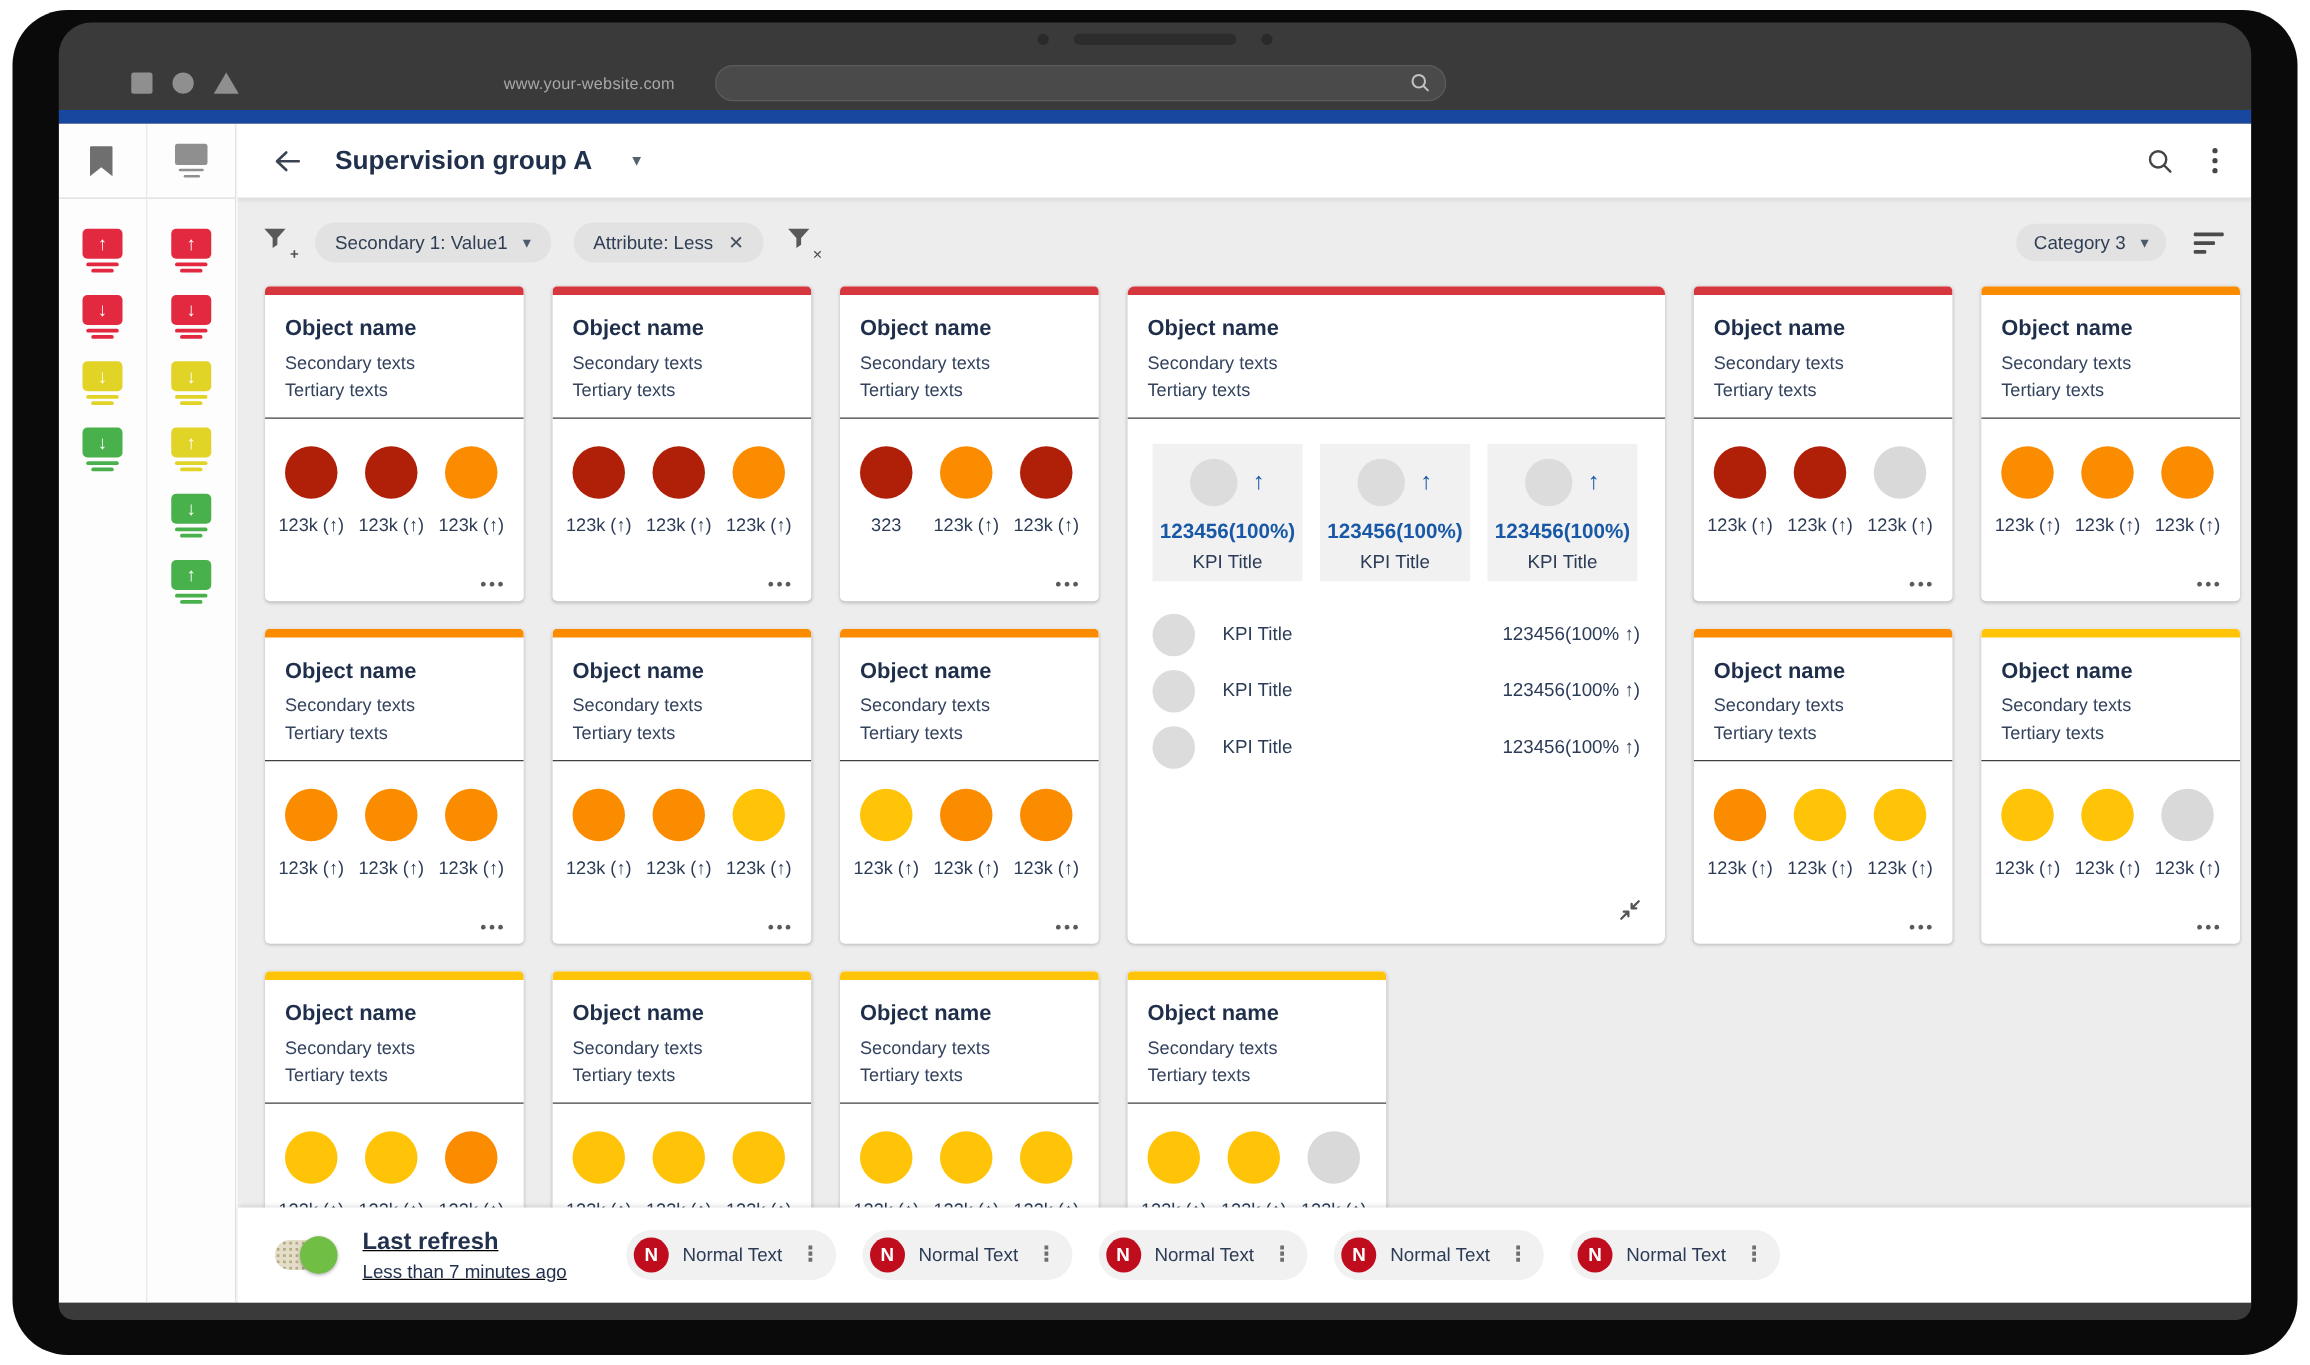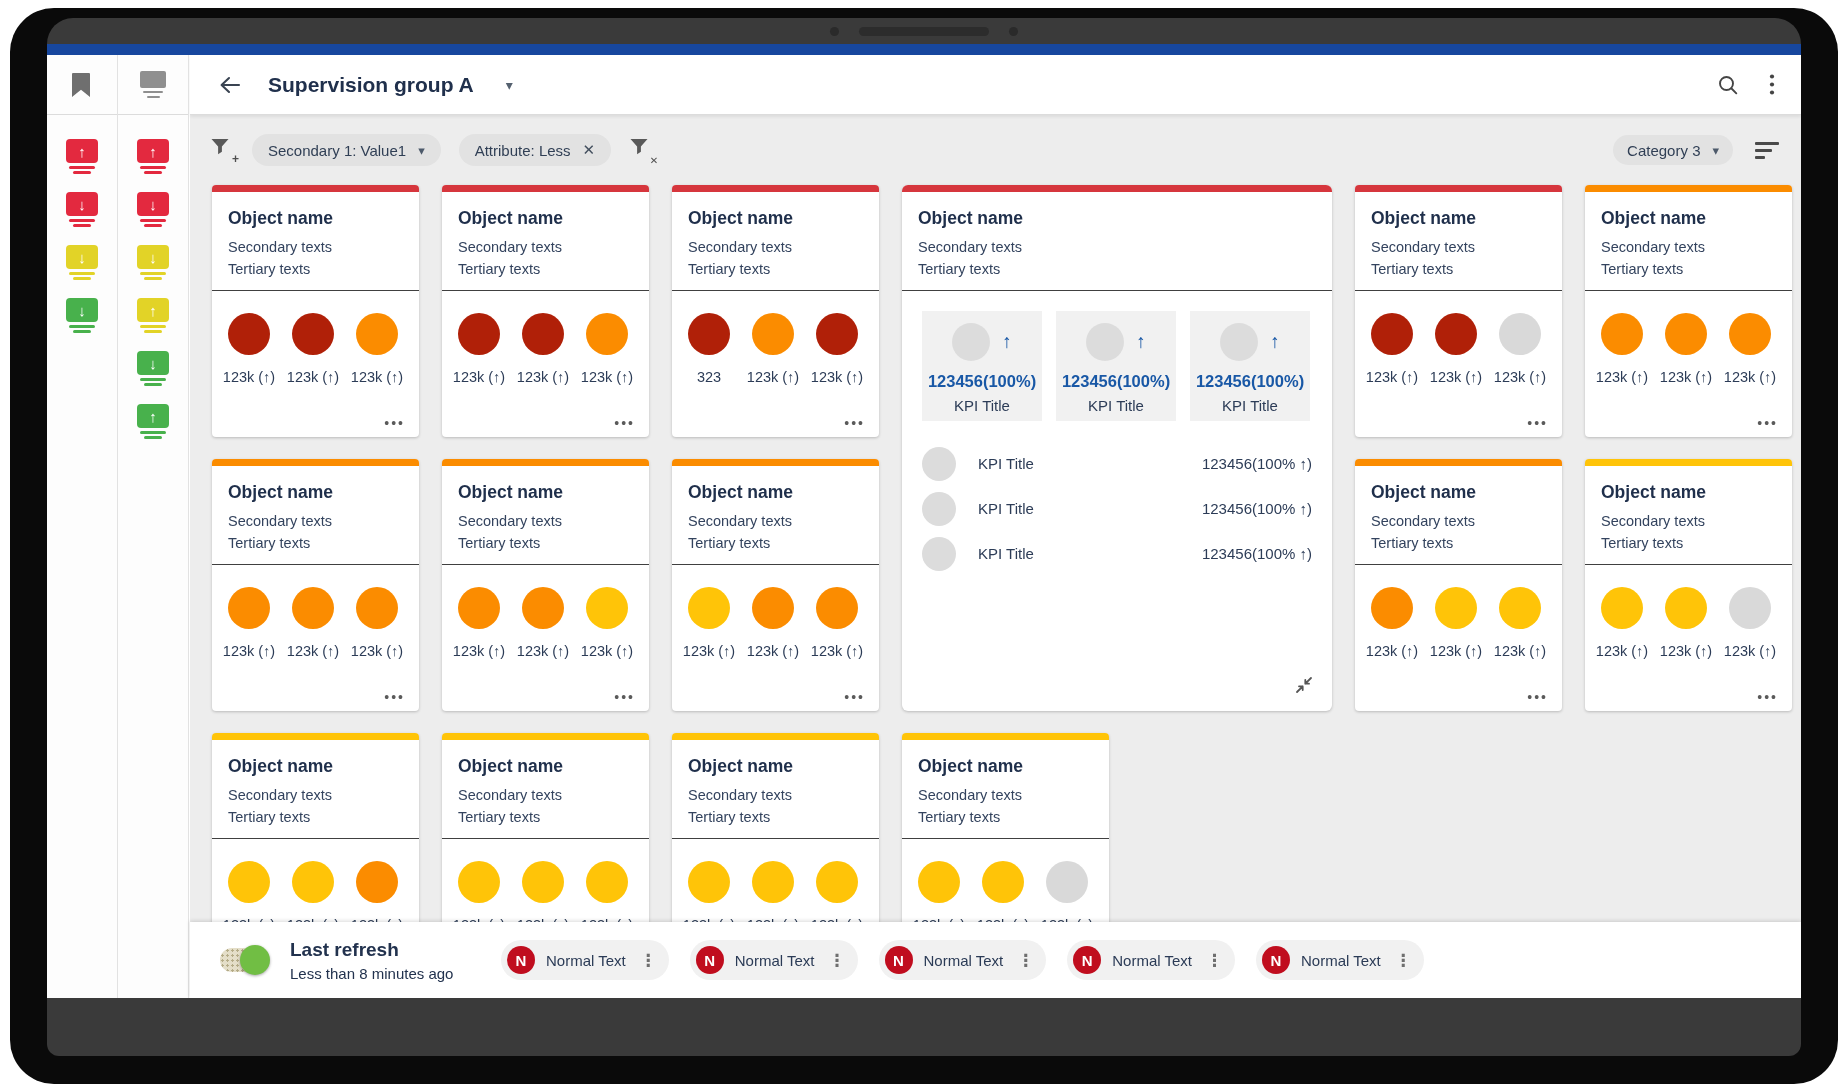--- a/index.html
+++ b/index.html
@@ -109,21 +109,21 @@
   
   .footer { position:absolute; left:143px; right:0; bottom:0; height:76px; background:#fff;
     box-shadow:0 -1px 4px rgba(0,0,0,.15); z-index:10; display:flex; align-items:center;
     padding-left:30px; }
   .toggle { position:relative; width:46px; height:24px; border-radius:12px; flex:none;
     background-color:#e4dec8;
     background-image:radial-gradient(#b4ab87 1.1px, transparent 1.3px);
     background-size:5px 5px; cursor:pointer; margin-right:24px; }
   .toggle-knob { position:absolute; right:-4px; top:-3px; width:30px; height:30px;
     border-radius:50%; box-shadow:0 1px 3px rgba(0,0,0,.35); }
-  .refresh-block { width:175px; flex:none; }
+  .refresh-block { width:175px; flex:none;text-decoration:underline; }
   .refresh-title { font-size:19px; font-weight:700; color:#22324e; }
   .refresh-sub { font-size:15px; color:#22324e; margin-top:4px; }
   .fchips { display:flex; gap:21px; margin-left:36px; }
   .fchip { height:40px; border-radius:20px; background:#f1f1f1; display:flex;
     align-items:center; padding:0 6px; cursor:pointer; }
   .fchip-badge { width:28px; height:28px; border-radius:50%; color:#fff; font-weight:700;
     font-size:15px; display:flex; align-items:center; justify-content:center; flex:none; }
   .fchip-label { font-size:15px; color:#2b3b56; margin:0 14px 0 11px; white-space:nowrap; }
   .fchip-kebab { font-size:17px; color:#6f6f6f; margin-right:6px; cursor:pointer; font-weight:700; }
 </style>
@@ -132,20 +132,32 @@
 
 <div class="frame">
   <div class="screen">
 
     <div class="cam-row">
       <span class="cam-dot"></span>
       <span class="speaker"></span>
       <span class="cam-dot"></span>
     </div>
 
+    <div class="browser-row">
+      <span class="shape shape-square"></span>
+      <span class="shape shape-circle"></span>
+      <span class="shape shape-triangle"></span>
+      <span class="url-text">www.your-website.com</span>
+      <div class="search-pill">
+        <svg width="16" height="16" viewBox="0 0 16 16">
+          <circle cx="7" cy="7" r="5" fill="none" stroke="#c2c2c2" stroke-width="1.6"></circle>
+          <line x1="10.8" y1="10.8" x2="14.3" y2="14.3" stroke="#c2c2c2" stroke-width="1.6" stroke-linecap="round"></line>
+        </svg>
+      </div>
+    </div>
 
     <div class="blue-stripe" style="background: rgb(23, 71, 158);"></div>
 
     <div class="app">
 
       <div class="side-col" id="side-col-0">
         <div class="side-head">
           <svg width="20" height="26" viewBox="0 0 20 26">
             <path d="M3 1 h14 a1 1 0 0 1 1 1 v23 l-9 -7.2 -9 7.2 v-23 a1 1 0 0 1 1 -1 z" fill="#6f6f6f"></path>
           </svg>
@@ -602,21 +614,21 @@
   </div>
           </div>
       </div>
 
       <div class="footer">
         <div class="toggle">
           <span class="toggle-knob" style="background: rgb(113, 190, 68);"></span>
         </div>
         <div class="refresh-block">
           <div class="refresh-title">Last refresh</div>
-          <div class="refresh-sub">Less than 8 minutes ago</div>
+          <div class="refresh-sub">Less than 7 minutes ago</div>
         </div>
         <div class="fchips" id="fchips">
             <div class="fchip">
               <div class="fchip-badge" style="background: rgb(192, 13, 30);">N</div>
               <div class="fchip-label">Normal Text</div>
               <div class="fchip-kebab">⋮</div>
             </div>
             <div class="fchip">
               <div class="fchip-badge" style="background: rgb(192, 13, 30);">N</div>
               <div class="fchip-label">Normal Text</div>

